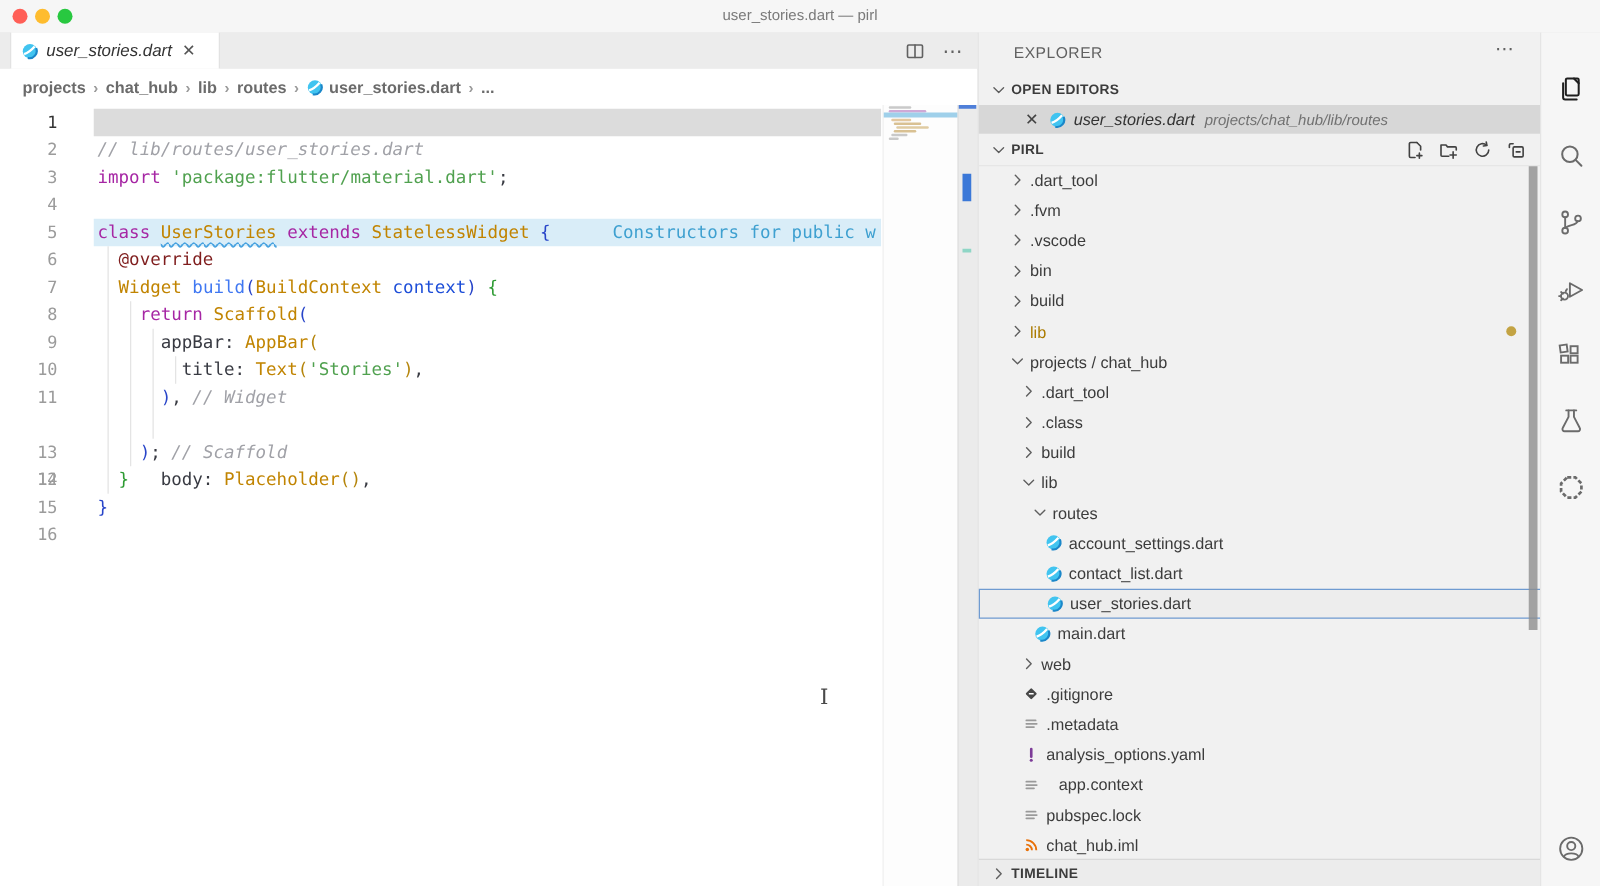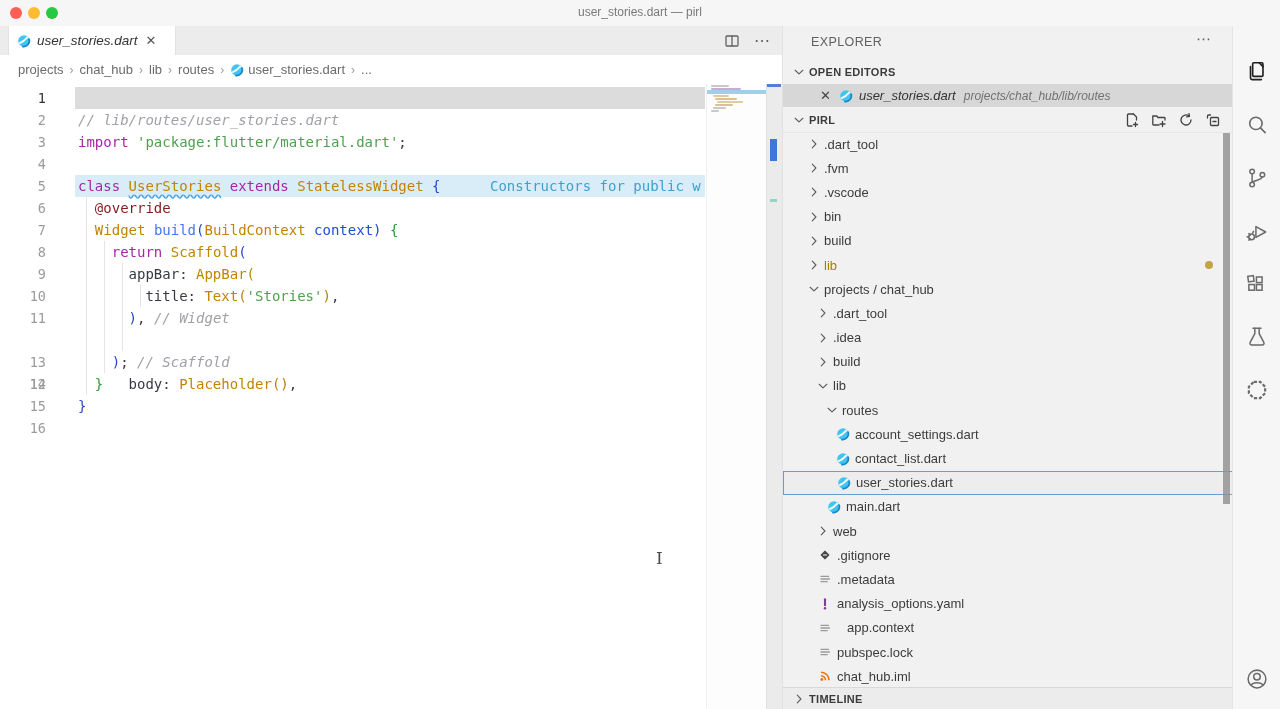--- a/index.html
+++ b/index.html
@@ -16,21 +16,21 @@
 
   
   .editor-region{position:absolute;left:0;top:26px;width:782px;height:683px;}
   .tabbar{position:absolute;left:0;top:0;width:782px;height:29px;background:#ececec;border-bottom:1px solid #e2e2e2;}
   .tab{position:absolute;left:8px;top:0;height:29px;width:168px;background:#fff;display:flex;align-items:center;
     padding:0 8px;box-sizing:border-box;border-left:1px solid #e2e2e2;border-right:1px solid #e2e2e2;}
   .tab-label{font-style:italic;font-size:13.5px;color:#333;margin:0 8px 0 6px;white-space:nowrap;}
   .tab-close{color:#555;font-size:13px;cursor:pointer;line-height:1;}
   .editor-actions{position:absolute;right:12px;top:0;height:29px;display:flex;align-items:center;gap:14px;color:#616161;}
   .breadcrumb{position:absolute;left:0;top:29px;width:782px;height:29px;background:#fff;display:flex;align-items:center;
-    padding-left:18px;box-sizing:border-box;font-size:13px;color:#6b6b6b;}
+    padding-left:18px;box-sizing:border-box;font-size:13px;color:#6b6b6b;font-weight:bold;}
   .crumb{display:flex;align-items:center;gap:4px;white-space:nowrap;}
   .crumb-sep{margin:0 6px;color:#9a9a9a;font-size:12px;}
 
   .editor-body{position:absolute;left:0;top:58px;width:782px;height:625px;background:#fff;}
   .code-area{position:absolute;left:0;top:0;width:705px;height:625px;overflow:hidden;}
   .code-line{position:absolute;left:0;width:705px;height:22px;font-family:"DejaVu Sans Mono",monospace;
     font-size:14px;line-height:22px;white-space:pre;}
   .line-bg{position:absolute;left:75px;width:630px;height:22px;top:0;}
   .bg-sel .line-bg{background:#dcdcdc;}
   .bg-hl .line-bg{background:#d9edf8;}
@@ -329,21 +329,21 @@
             </svg>
           </span>
           <span class="tlabel" style="left: 50px;">.dart_tool</span>
         </div>
         <div class="tree-row">
           <span class="chevron" style="left: 33px;">
             <svg class="ic" width="14" height="14" viewBox="0 0 16 16" fill="none" stroke="currentColor" stroke-width="1.3" stroke-linecap="round" stroke-linejoin="round">
               <path d="M6 3.6l4.2 4.4L6 12.4"></path>
             </svg>
           </span>
-          <span class="tlabel" style="left: 50px;">.idea</span>
+          <span class="tlabel" style="left: 50px;">.class</span>
         </div>
         <div class="tree-row">
           <span class="chevron" style="left: 33px;">
             <svg class="ic" width="14" height="14" viewBox="0 0 16 16" fill="none" stroke="currentColor" stroke-width="1.3" stroke-linecap="round" stroke-linejoin="round">
               <path d="M6 3.6l4.2 4.4L6 12.4"></path>
             </svg>
           </span>
           <span class="tlabel" style="left: 50px;">build</span>
         </div>
         <div class="tree-row">

